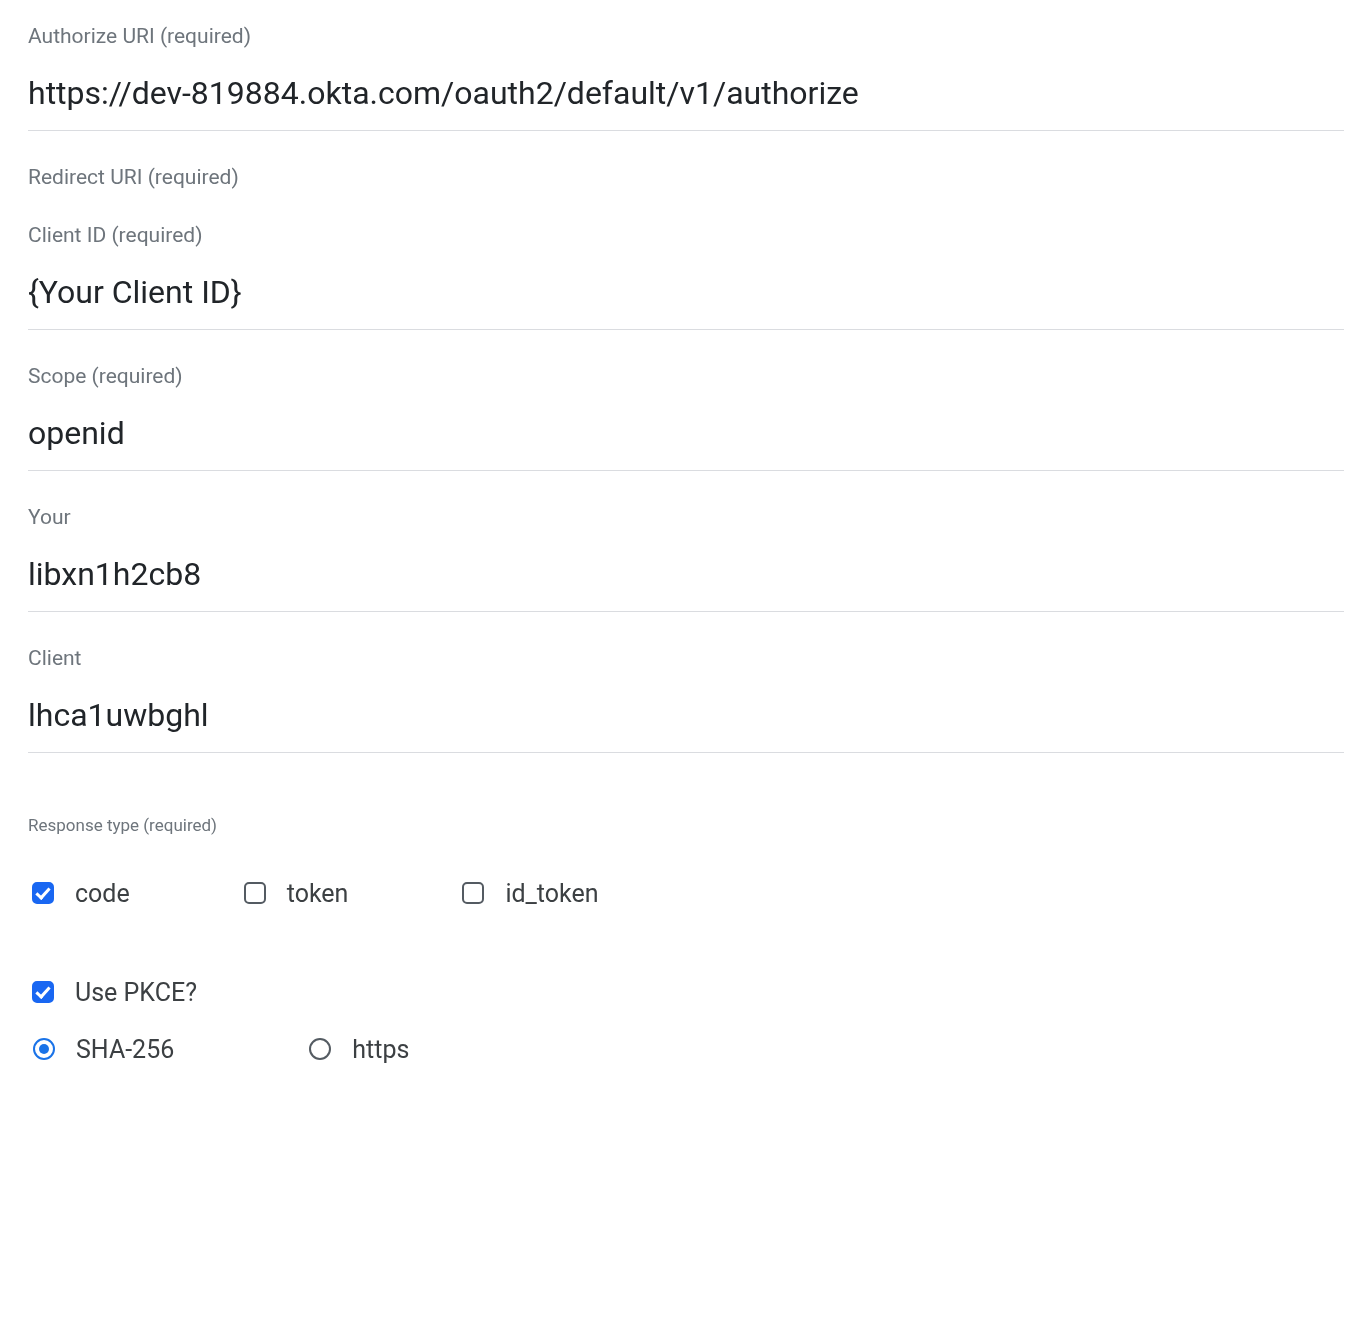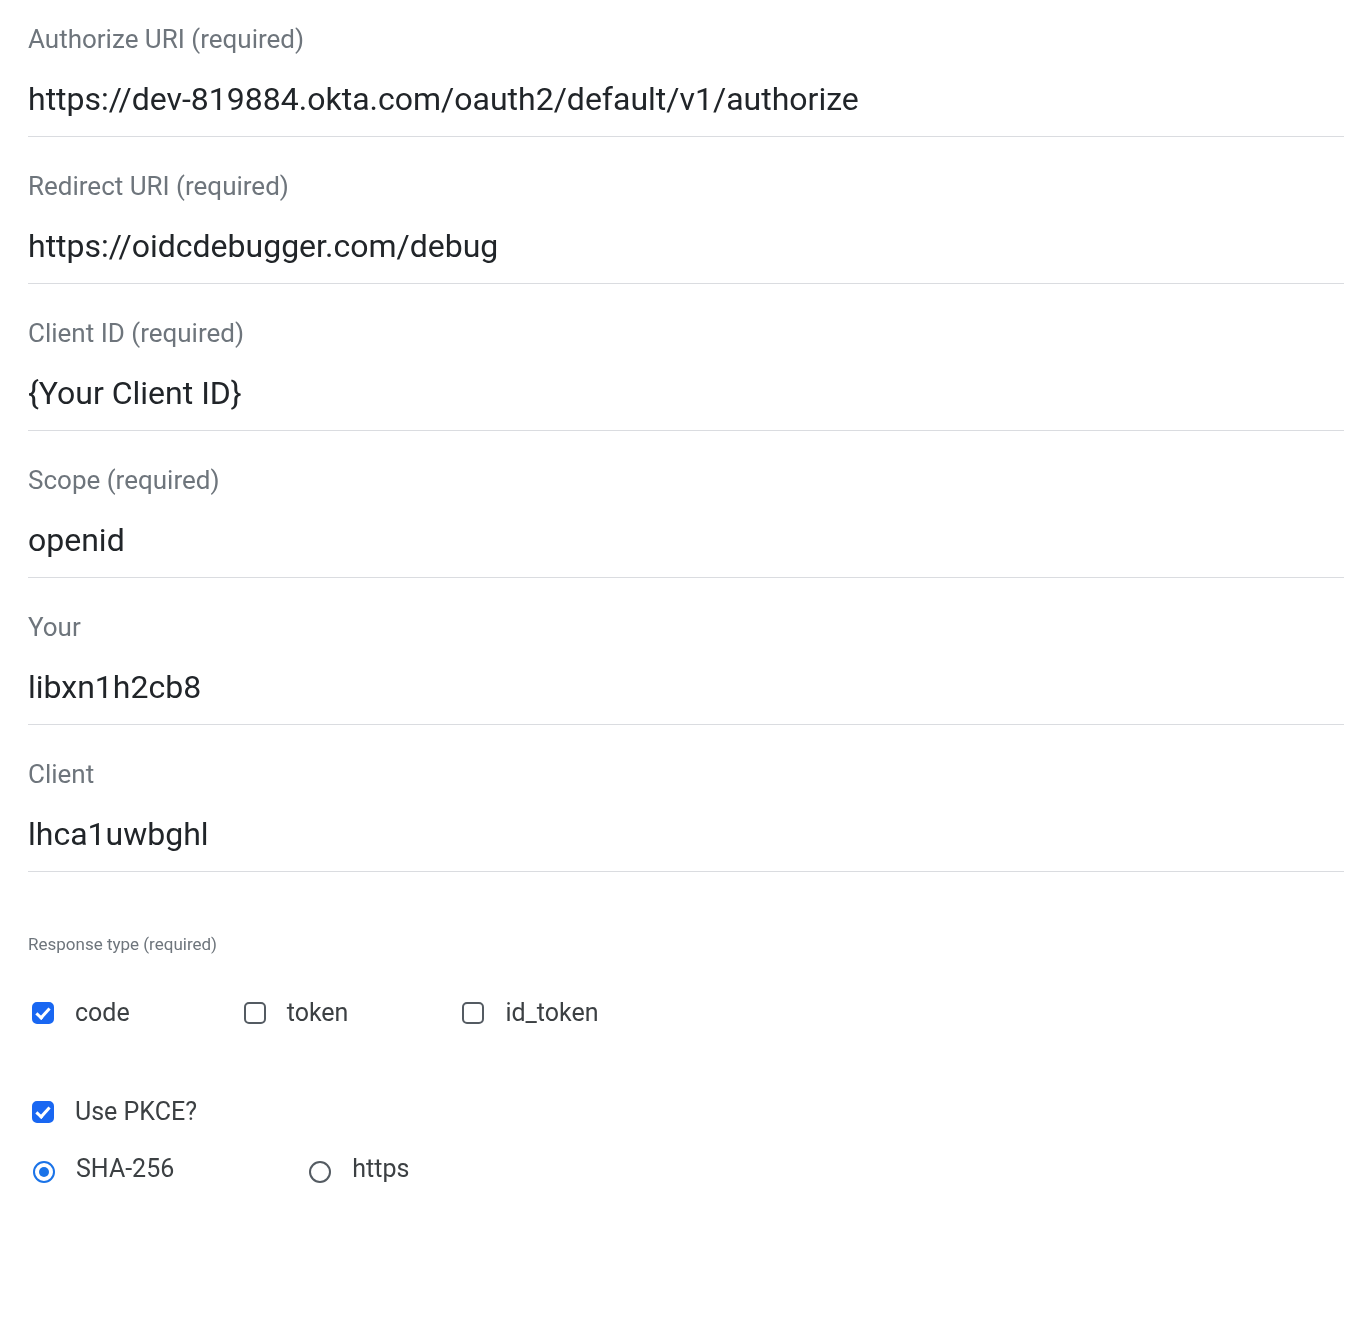--- a/index.html
+++ b/index.html
@@ -16,21 +16,21 @@
   .page {
     width:1372px;
     box-sizing:border-box;
     padding: 20px 28px 60px 28px;
   }
   .field {
     margin-bottom: 0;
   }
   .field-label {
     color: var(--text-label);
-    font-size: 26px;
+    font-size: 21px;
     font-weight: 400;
     letter-spacing: 0;
     margin-bottom: 18px;
     padding-top: 4px;
   }
   .field-input {
     width:100%;
     border:none;
     border-bottom: 1.5px solid var(--underline);
     font-size: 32px;
@@ -54,21 +54,21 @@
     margin-bottom: 44px;
   }
   .row {
     display:flex;
     align-items:center;
     gap: 110px;
     margin-bottom: 0;
   }
   .opt {
     display:flex;
-    align-items:flex-end;
+    align-items:flex-start;
     gap: 18px;
   }
   .opt-label {
     color: #3c4043;
     font-size: 25px;
     font-weight: 400;
   }
   
   .chk {
     appearance:none;
@@ -129,21 +129,20 @@
 
 <div class="page">
 
   <div class="field">
     <div class="field-label">Authorize URI (required)</div>
     <input class="field-input" type="text" value="https://dev-819884.okta.com/oauth2/default/v1/authorize" style="">
   </div>
 
   <div class="field">
     <div class="field-label">Redirect URI (required)</div>
-    <input class="field-input" type="text" value="https://oidcdebugger.com/debug" style="">
   </div>
 
   <div class="field">
     <div class="field-label">Client ID (required)</div>
     <input class="field-input" type="text" value="{Your Client ID}" style="">
   </div>
 
   <div class="field">
     <div class="field-label">Scope (required)</div>
     <input class="field-input" type="text" value="openid" style="">

